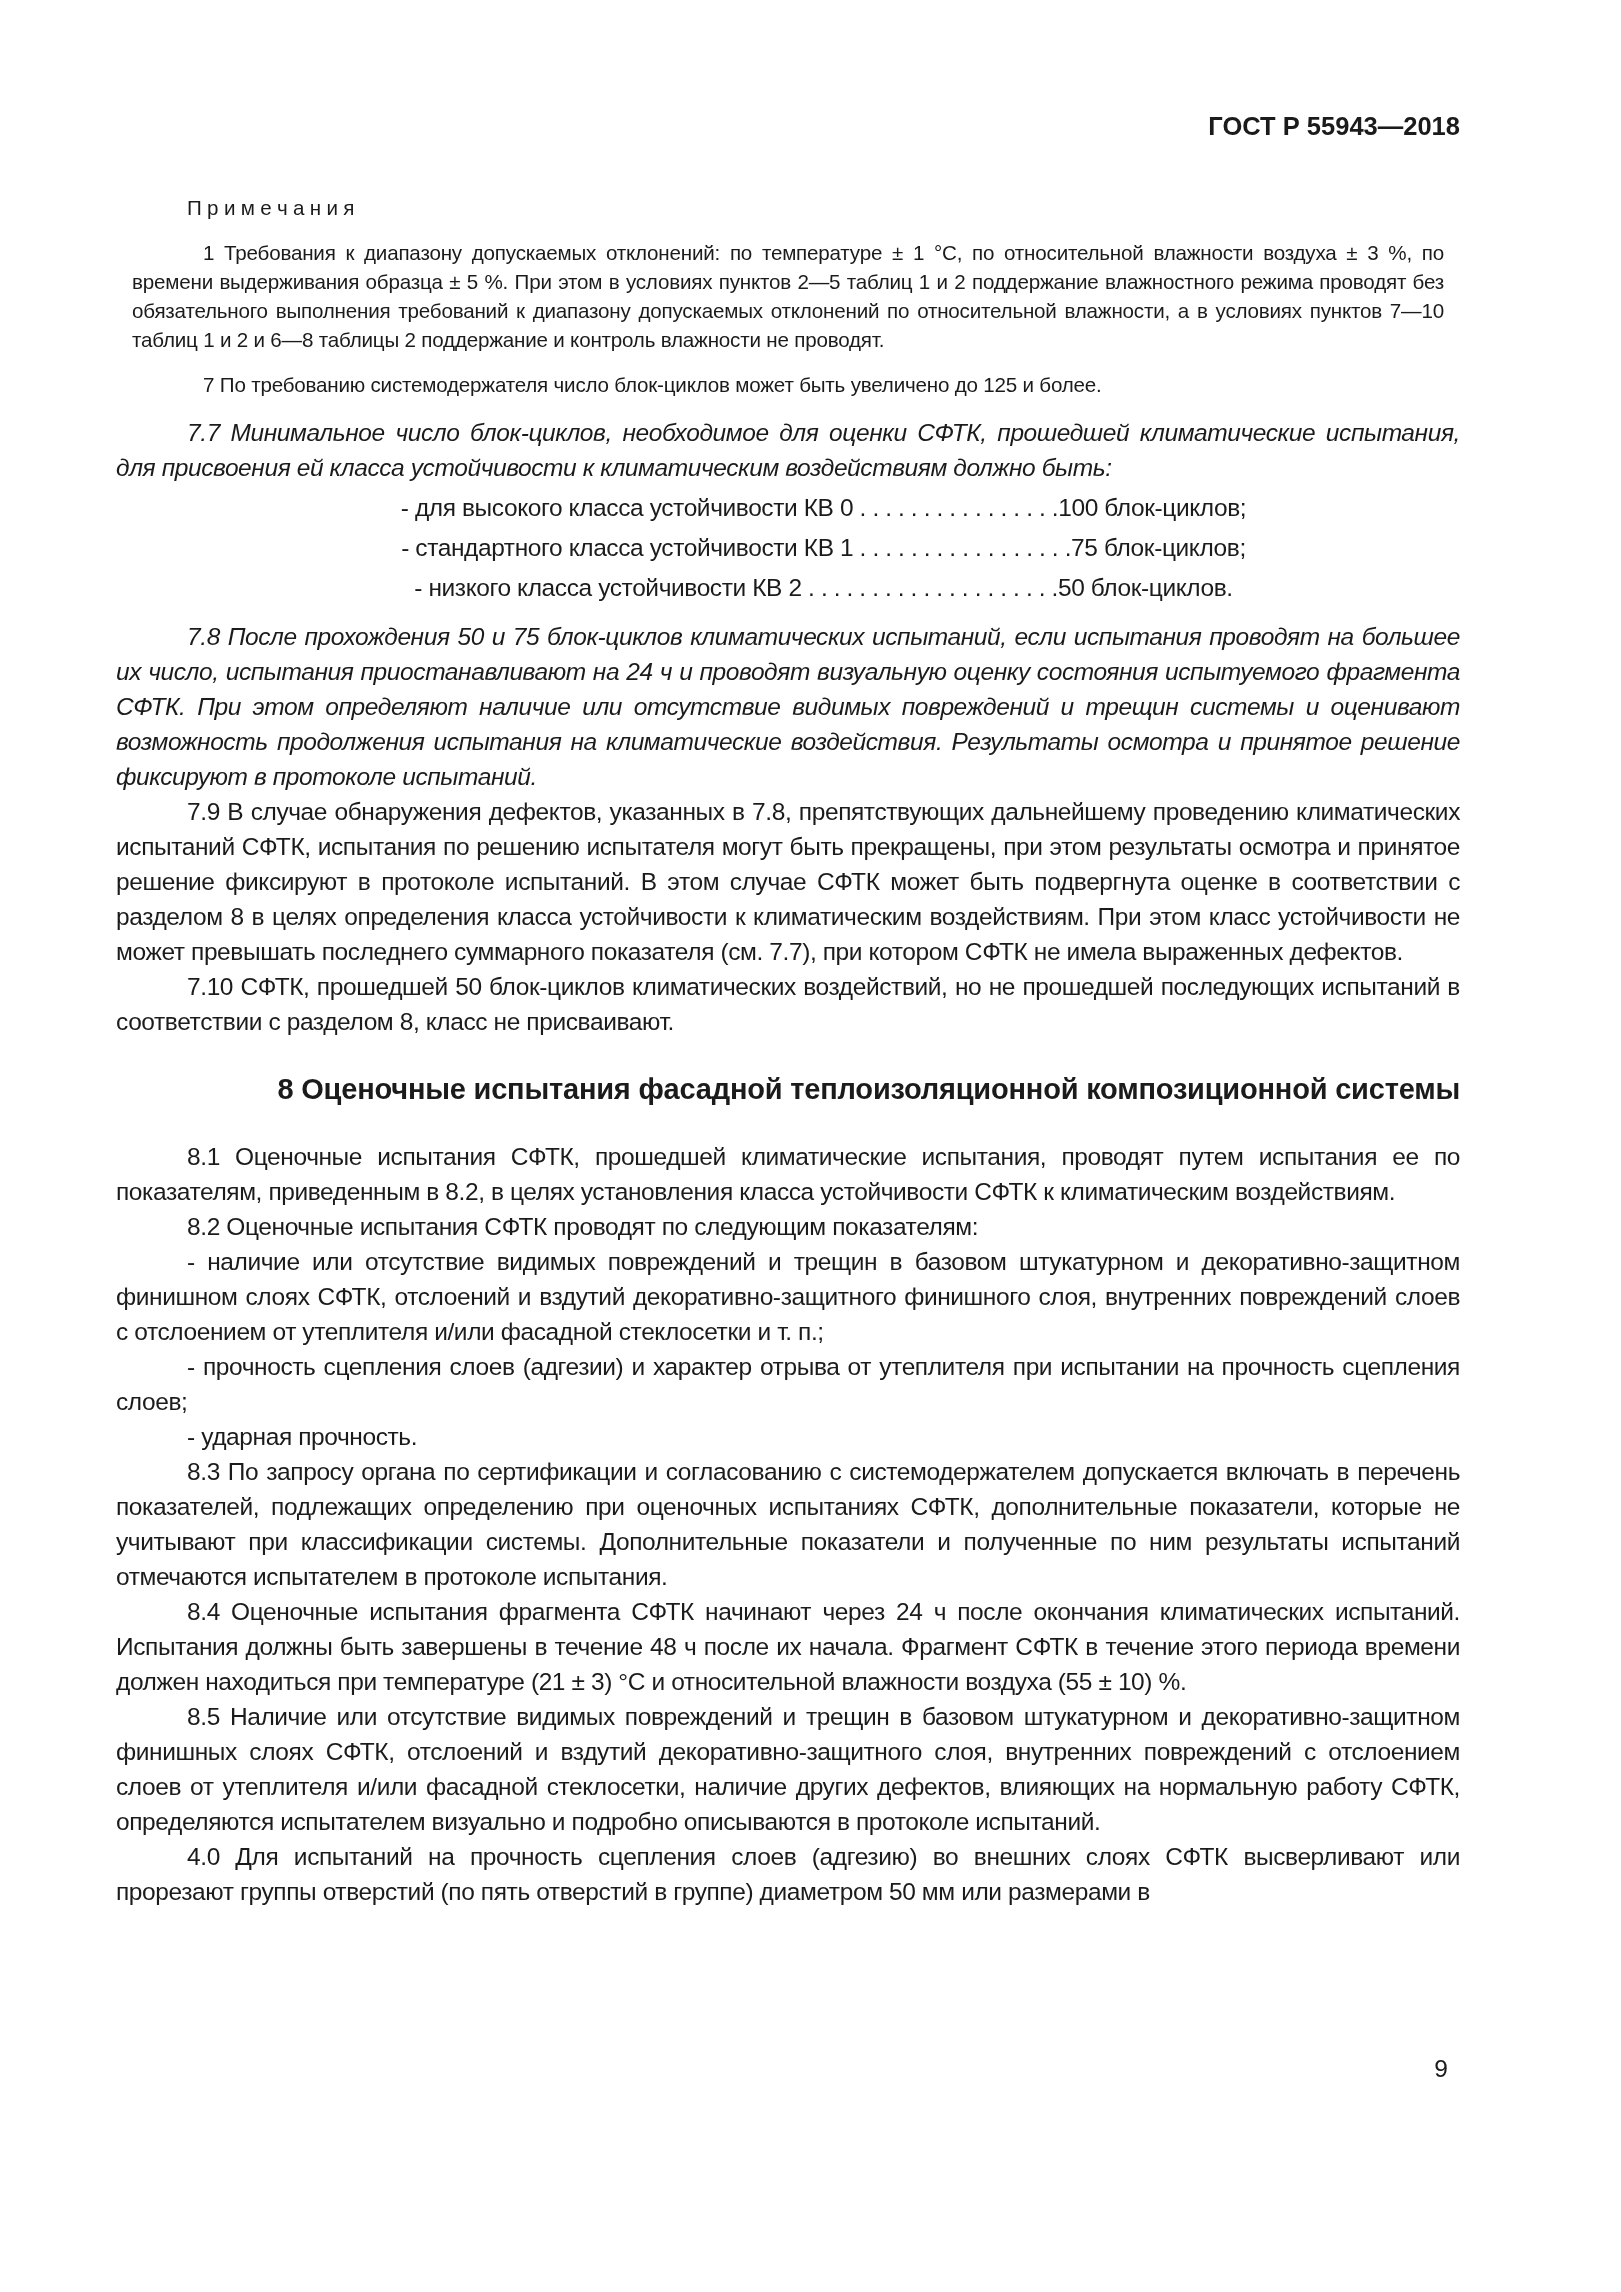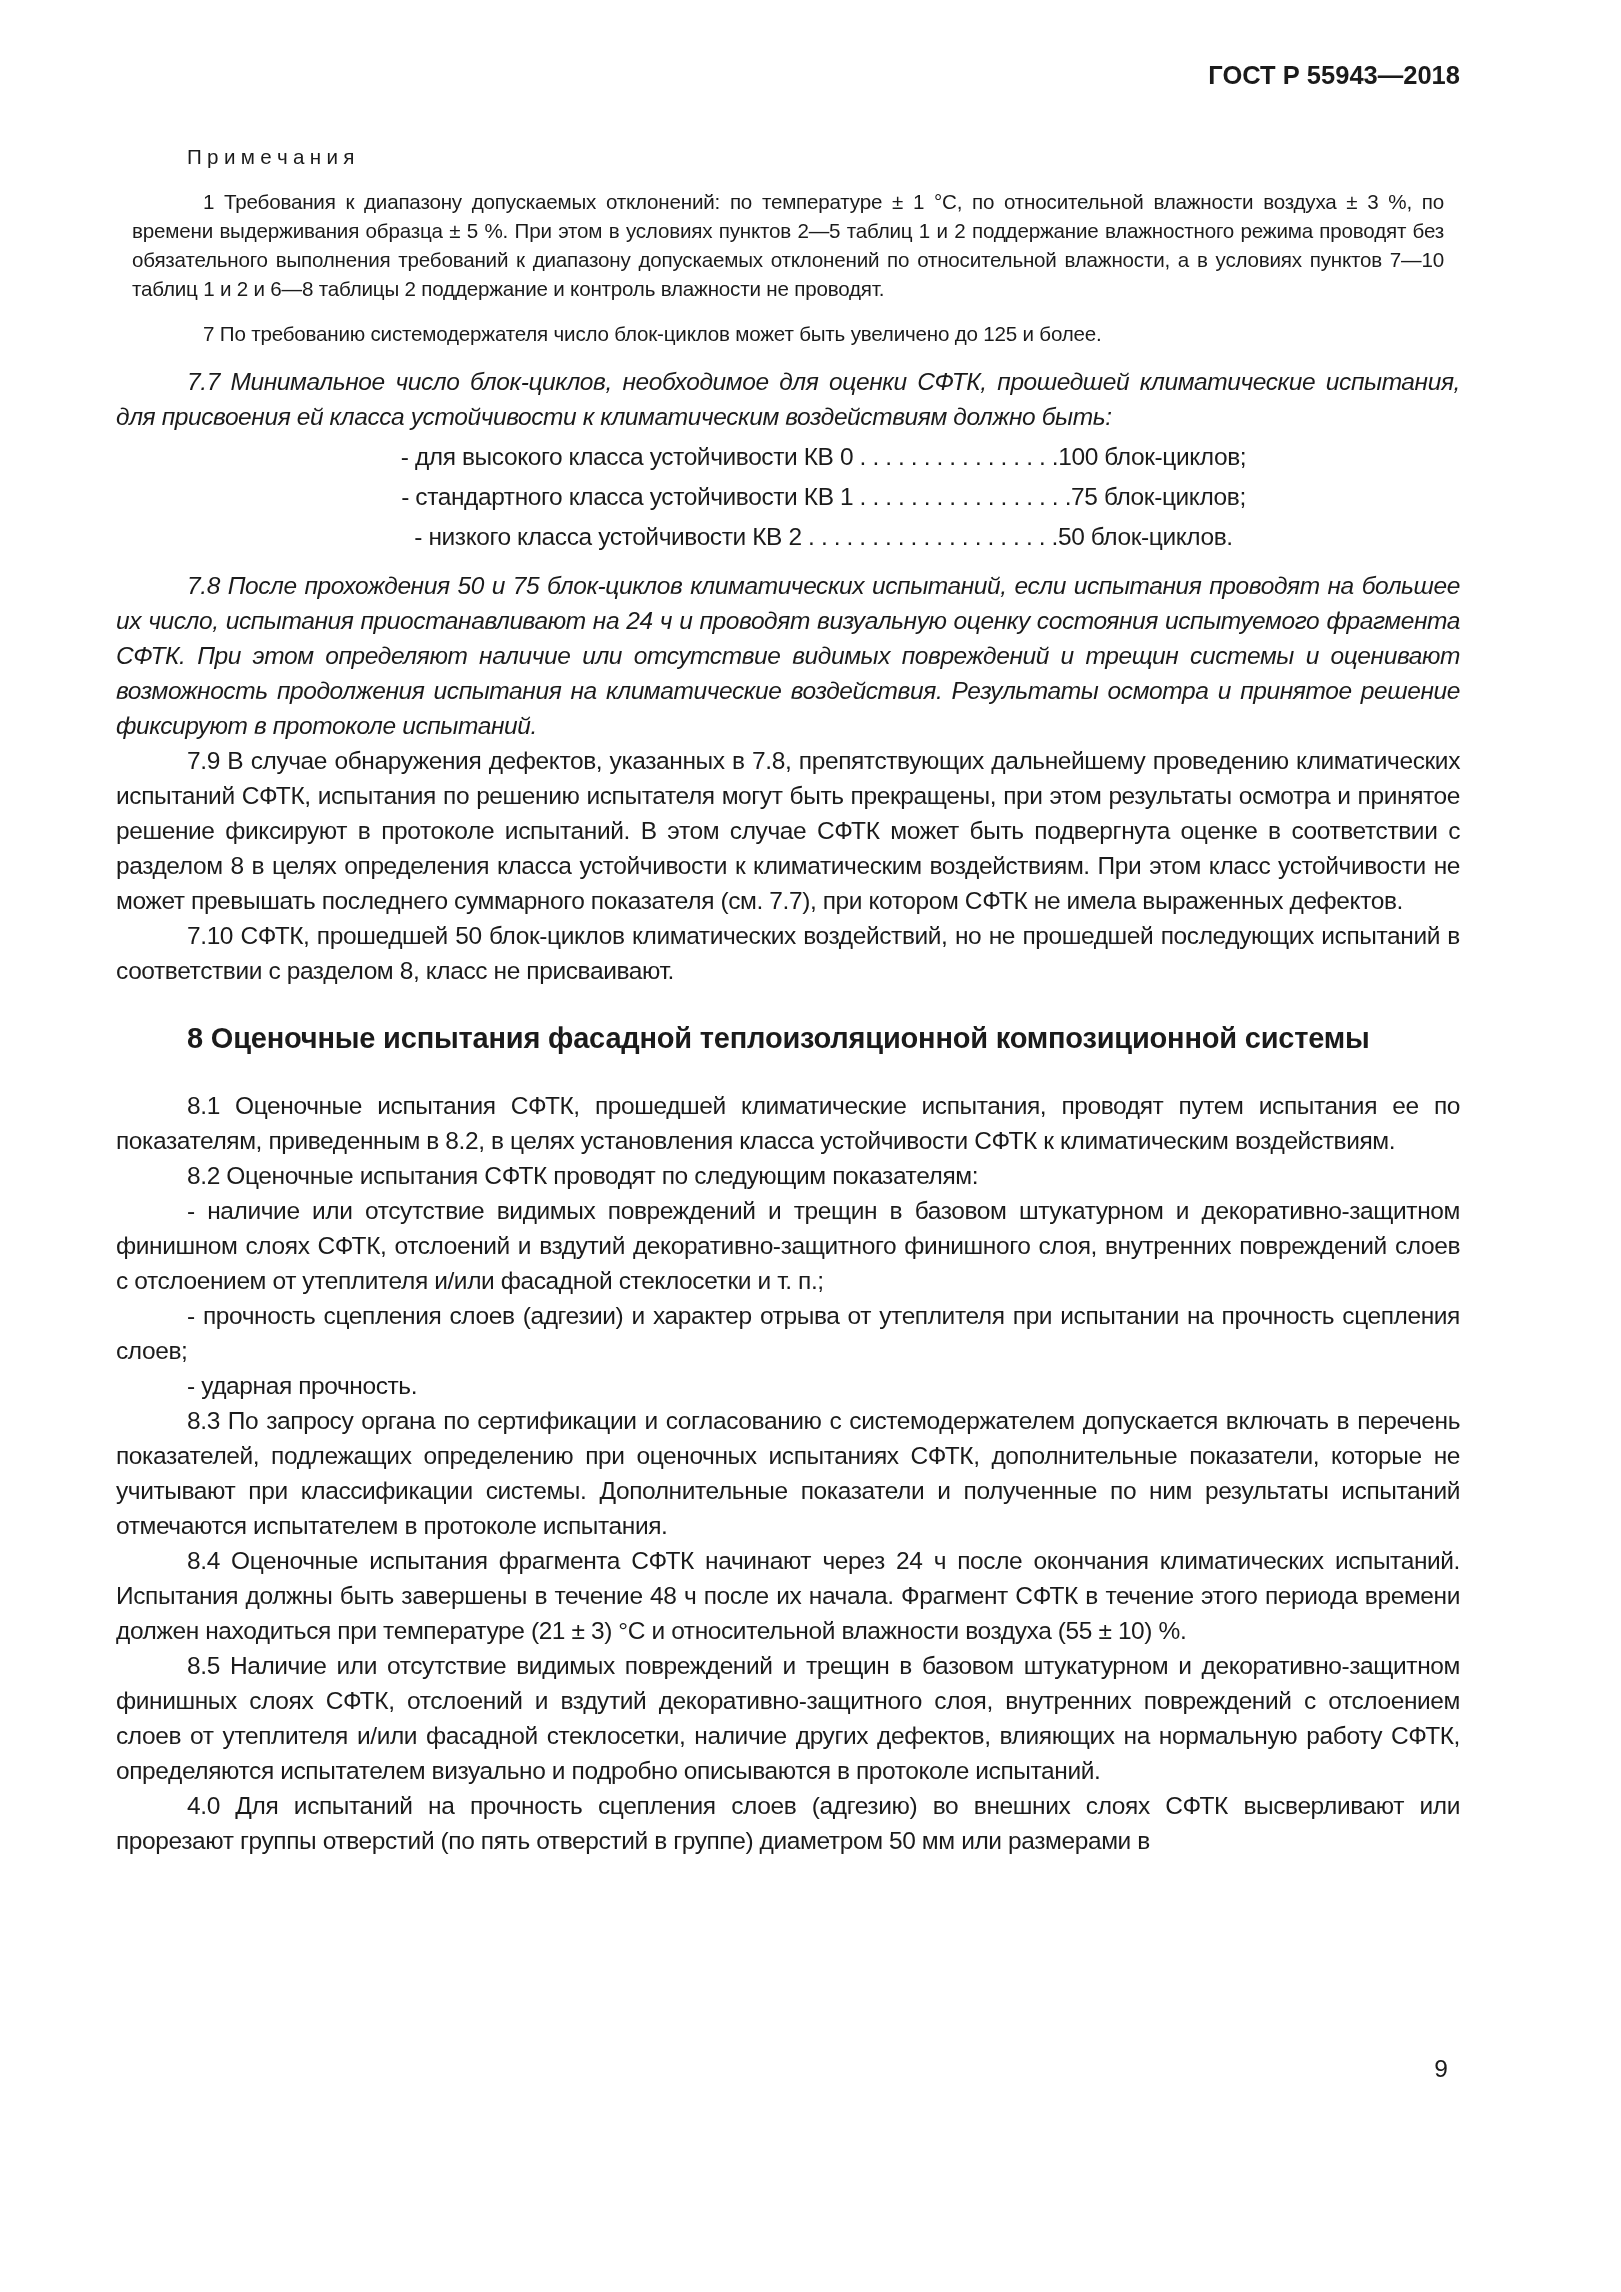--- a/index.html
+++ b/index.html
@@ -3,21 +3,21 @@
 <meta charset="utf-8">
 <style>
   html,body{margin:0;padding:0;background:#ffffff;}
   .page{
     width:1621px;height:2097px;
     box-sizing:border-box;
     background:#ffffff;
     color:#1b1b1b;
     position:relative;
     overflow:hidden;
-    padding:62px 161px 0 116px;
+    padding:113px 161px 0 116px;
     font-family:"Liberation Sans", sans-serif;
   }
   .doc-code{
     text-align:right;
     font-weight:bold;
     font-size:25.5px;
     line-height:27.4px;
     margin:0 0 53px 0;
   }
   .notes{
@@ -52,21 +52,21 @@
     text-align:center;
   }
   .leaders-block{margin:3.9px 0 0 0;}
   .section-heading{
     font-size:29px;
     line-height:47px;
     font-weight:bold;
     letter-spacing:-0.2px;
     margin:27.4px 0 25.5px 0;
     padding-left:71px;
-    text-align:left;
+    text-align:right;
   }
   .page-number{
     position:absolute;
     top:2054px;
     right:173px;
     font-size:24.5px;
     line-height:29px;
   }
 </style>
 </head>

